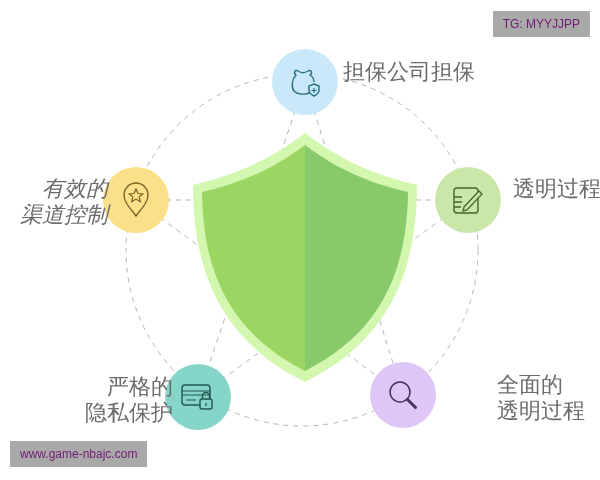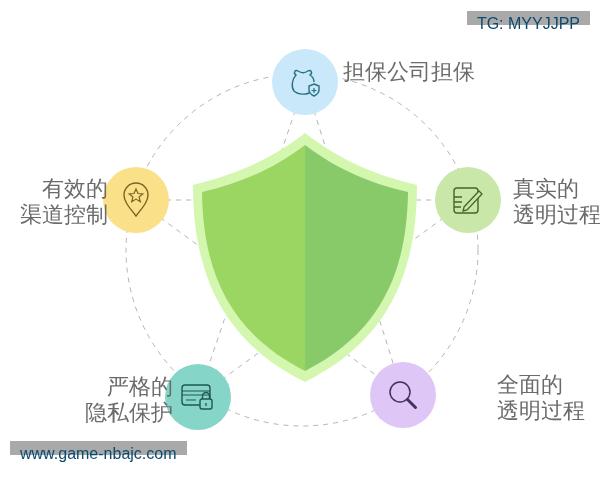--- a/index.html
+++ b/index.html
@@ -1,21 +1,21 @@
 <!DOCTYPE html>
 <html><head>
 <meta charset="utf-8">
 <style>
   html,body{margin:0;padding:0;background:#fff;}
   body{width:600px;height:480px;position:relative;overflow:hidden;font-family:"DejaVu Sans","Liberation Sans",sans-serif;}
   svg.bg{position:absolute;left:0;top:0;}
   .node{position:absolute;width:66px;height:66px;border-radius:50%;display:flex;align-items:center;justify-content:center;}
   .label{position:absolute;color:#6b6b6b;font-size:22px;line-height:26px;white-space:nowrap;}
   .label.r{text-align:right;}
-  .tag{position:absolute;background:#a9a9a9;color:#0c4a6e;font-family:"Liberation Sans",sans-serif;font-size:16px;padding:0 10px;height:14px;line-height:26px;}
+  .tag{position:absolute;background:#a9a9a9;color:#701a75;font-family:"Liberation Sans",sans-serif;font-size:12px;padding:0 10px;height:26px;line-height:26px;}
 </style>
 </head>
 <body>
 
 <svg class="bg" width="600" height="480">
   <g fill="none" stroke="#b5b5b5" stroke-width="1" stroke-dasharray="5,5">
     <circle cx="302" cy="250" r="176"></circle>
     <line x1="305" y1="82" x2="198" y2="397"></line>
     <line x1="305" y1="82" x2="403" y2="395"></line>
     <line x1="136" y1="200" x2="468" y2="200"></line>
@@ -38,34 +38,33 @@
   </svg>
 </div>
 <div class="label" style="left:343px;top:59px;"><span>担保公司担保</span></div>
 
 <div class="node" style="left:103px;top:167px;background:#fbe08a;">
   <svg width="32" height="38" viewBox="0 0 32 38">
     <path d="M16,35 C10,27 4,21 4,14 A12,12 0 0 1 28,14 C28,21 22,27 16,35 Z" fill="none" stroke="#7a6224" stroke-width="1.4"></path>
     <path d="M16,8 l2,4.5 4.8,.4 -3.7,3.1 1.2,4.7 -4.3,-2.6 -4.3,2.6 1.2,-4.7 -3.7,-3.1 4.8,-.4 z" fill="none" stroke="#7a6224" stroke-width="1.2"></path>
   </svg>
 </div>
-<div class="label r" style="left:20px;top:176px;">
+<div class="label r" style="left:20px;top:176px;font-style:italic;">
   <div>有效的</div>
   <div>渠道控制</div>
 </div>
 
 <div class="node" style="left:435px;top:167px;background:#c9e7a8;">
   <svg width="34" height="34" viewBox="0 0 34 34">
     <rect x="3" y="5" width="24" height="25" rx="3" fill="none" stroke="#45662a" stroke-width="1.4"></rect>
     <path d="M3,14 h8 M3,19 h8 M3,24 h7" stroke="#45662a" stroke-width="1.3"></path>
     <path d="M13,24 l15,-16 3,3 -15,16 -4,1 z" fill="#c9e7a8" stroke="#45662a" stroke-width="1.3"></path>
   </svg>
 </div>
 <div class="label" style="left:513px;top:176px;">
-  <div>真实的</div>
   <div>透明过程</div>
 </div>
 
 <div class="node" style="left:165px;top:364px;background:#85d6c9;">
   <svg width="36" height="30" viewBox="0 0 36 30">
     <rect x="2" y="3" width="28" height="20" rx="3" fill="none" stroke="#22574f" stroke-width="1.4"></rect>
     <path d="M2,9 h28 M2,13 h28 M6,18 h10" stroke="#22574f" stroke-width="1.2"></path>
     <rect x="20" y="17" width="12" height="10" rx="2" fill="#85d6c9" stroke="#22574f" stroke-width="1.4"></rect>
     <path d="M22.5,17 v-3 a3.5,3.5 0 0 1 7,0 v3" fill="none" stroke="#22574f" stroke-width="1.4"></path>
     <path d="M26,21 v3" stroke="#22574f" stroke-width="1.3"></path>

